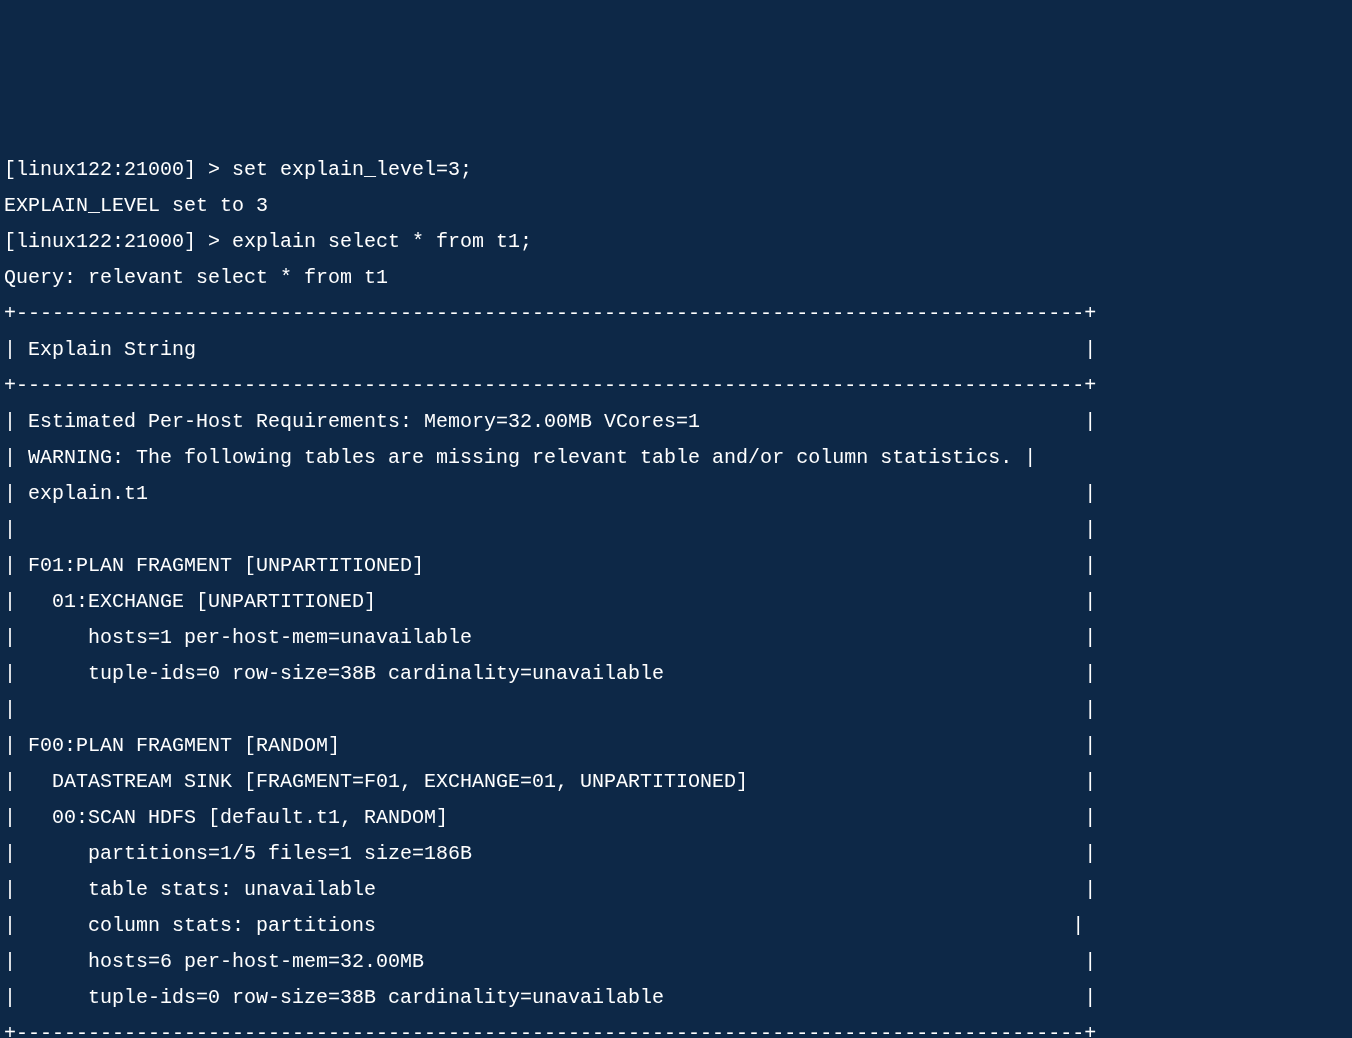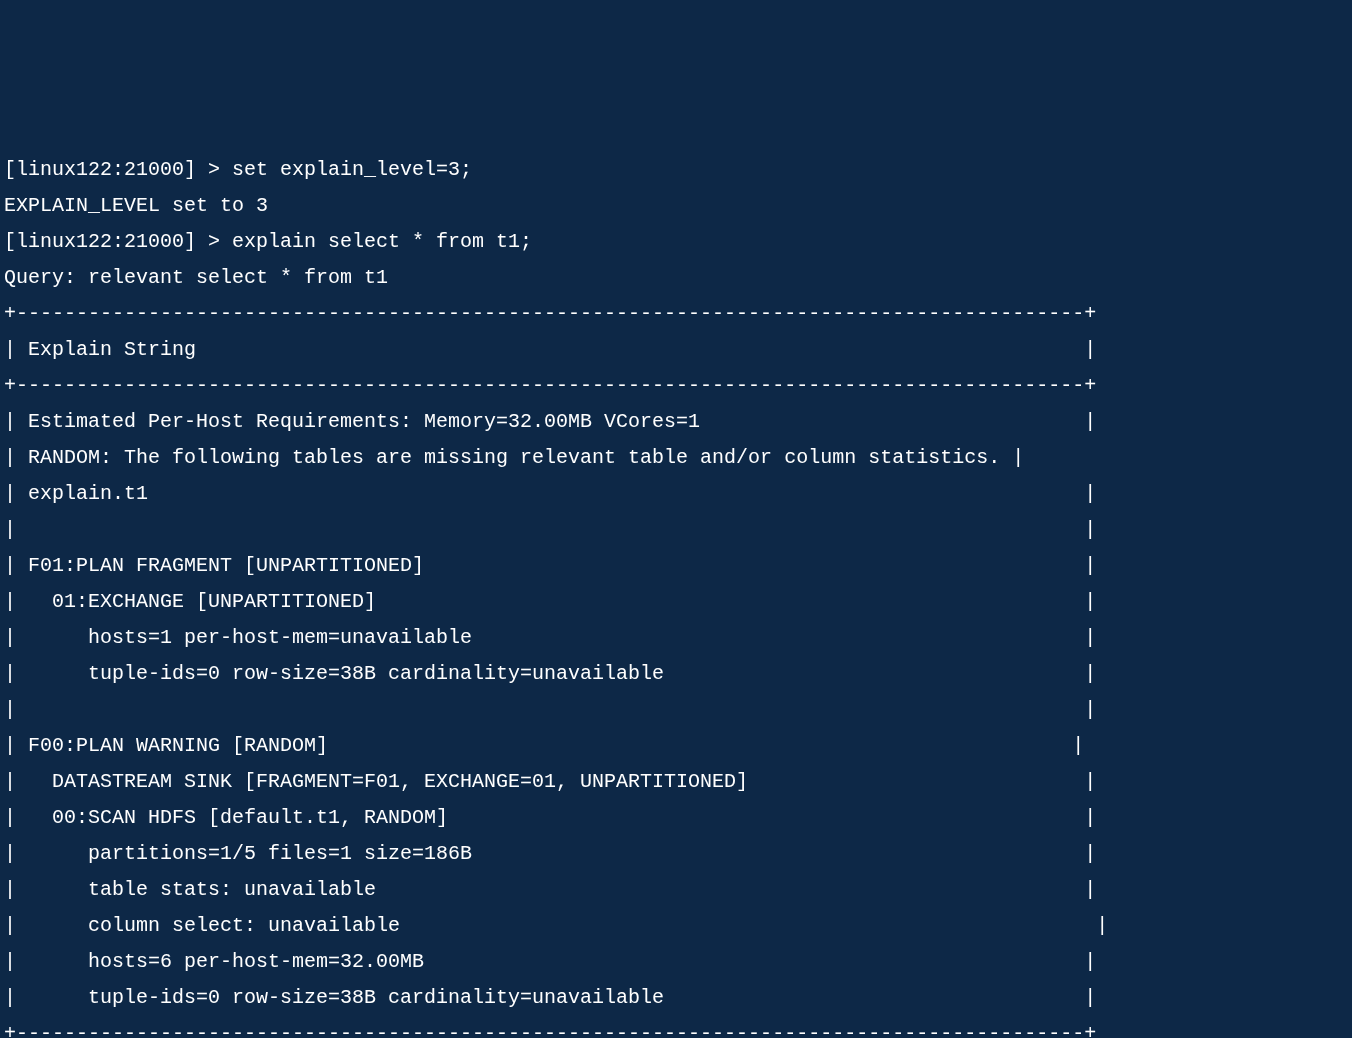--- a/index.html
+++ b/index.html
@@ -27,33 +27,33 @@
 
 
 <div class="terminal-output"><span>[linux122:21000] &gt; </span><span>set explain_level=3;</span>
 <span>EXPLAIN_LEVEL set to 3</span>
 <span>[linux122:21000] &gt; </span><span>explain select * from t1;</span>
 <span>Query: relevant select * from t1</span>
 <span>+-----------------------------------------------------------------------------------------+</span>
 <span>| Explain String                                                                          |</span>
 <span>+-----------------------------------------------------------------------------------------+</span>
 <span>| Estimated Per-Host Requirements: Memory=32.00MB VCores=1                                |</span>
-<span>| RANDOM: The following tables are missing relevant table and/or column statistics. |</span>
+<span>| WARNING: The following tables are missing relevant table and/or column statistics. |</span>
 <span>| explain.t1                                                                              |</span>
 <span>|                                                                                         |</span>
 <span>| F01:PLAN FRAGMENT [UNPARTITIONED]                                                       |</span>
 <span>|   01:EXCHANGE [UNPARTITIONED]                                                           |</span>
 <span>|      hosts=1 per-host-mem=unavailable                                                   |</span>
 <span>|      tuple-ids=0 row-size=38B cardinality=unavailable                                   |</span>
 <span>|                                                                                         |</span>
-<span>| F00:PLAN WARNING [RANDOM]                                                              |</span>
+<span>| F00:PLAN FRAGMENT [RANDOM]                                                              |</span>
 <span>|   DATASTREAM SINK [FRAGMENT=F01, EXCHANGE=01, UNPARTITIONED]                            |</span>
 <span>|   00:SCAN HDFS [default.t1, RANDOM]                                                     |</span>
 <span>|      partitions=1/5 files=1 size=186B                                                   |</span>
 <span>|      table stats: unavailable                                                           |</span>
-<span>|      column select: unavailable                                                          |</span>
+<span>|      column stats: partitions                                                          |</span>
 <span>|      hosts=6 per-host-mem=32.00MB                                                       |</span>
 <span>|      tuple-ids=0 row-size=38B cardinality=unavailable                                   |</span>
 <span>+-----------------------------------------------------------------------------------------+</span>
 </div>
 
 
 
 
 </body></html>

